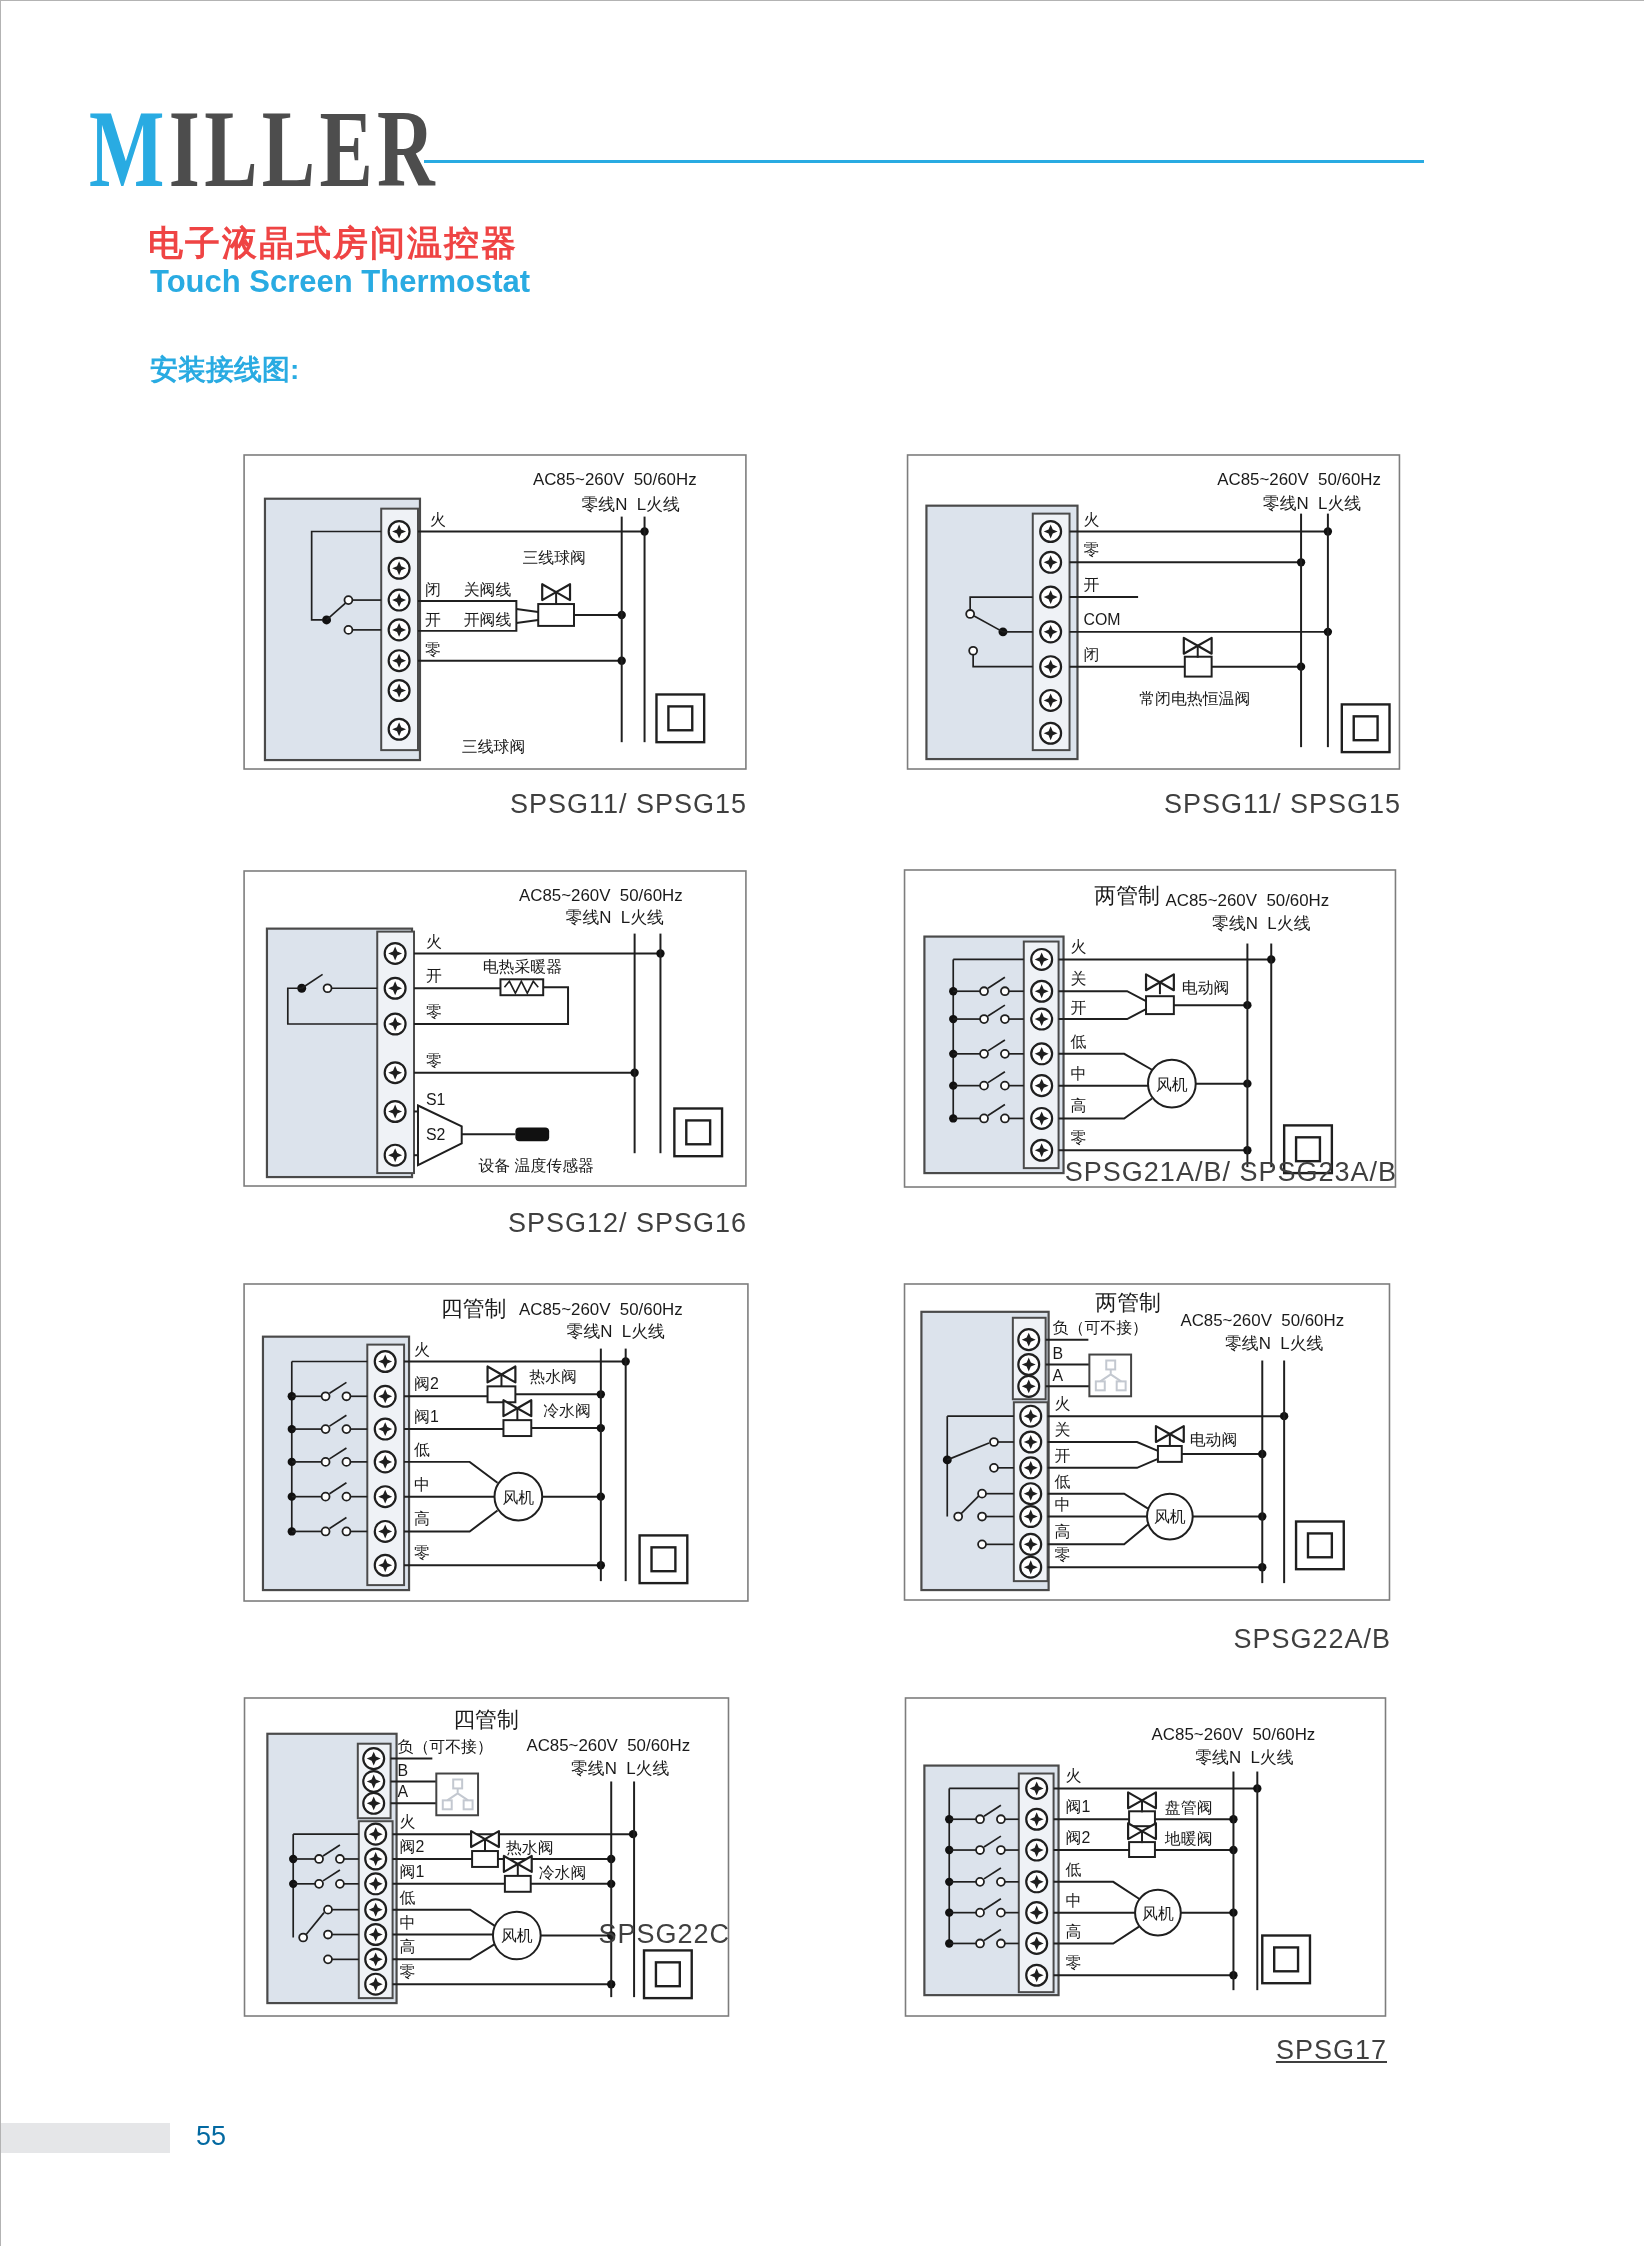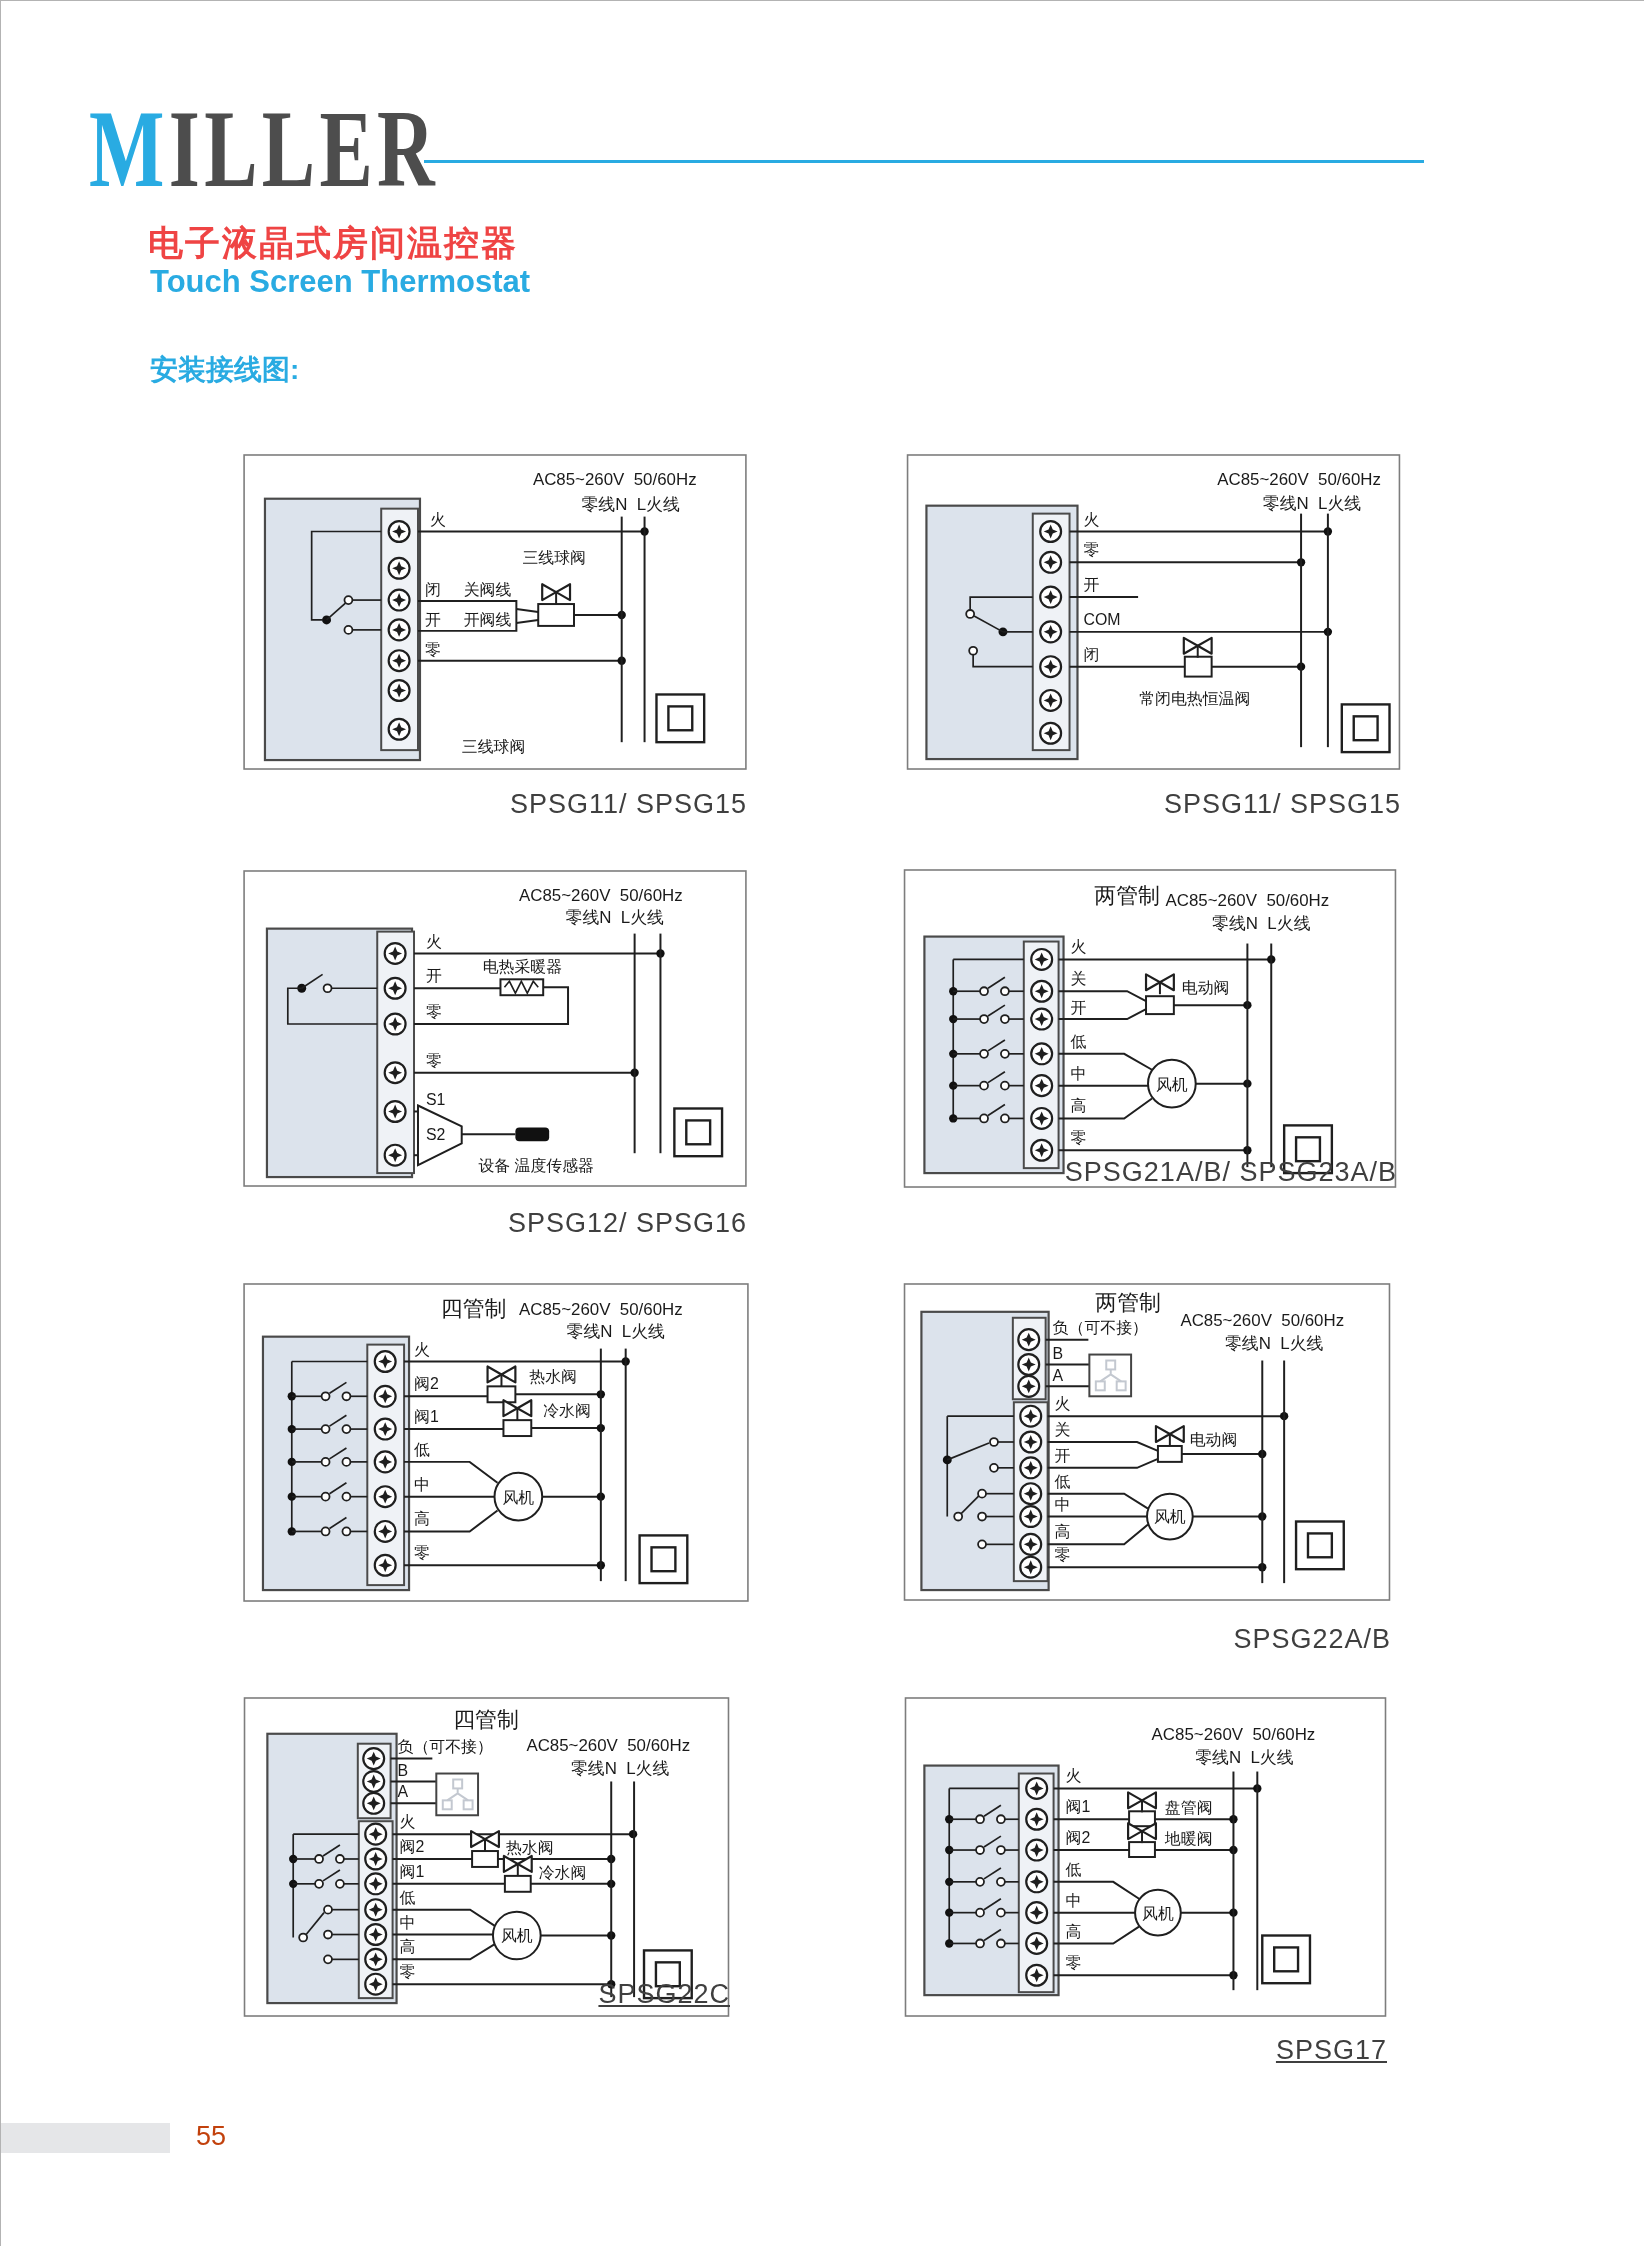--- a/index.html
+++ b/index.html
@@ -26,21 +26,21 @@
   svg .body{fill:#dce3ec;stroke:#4a4a4a;stroke-width:2.2;}
   svg .strip{fill:#eff2f6;stroke:#4a4a4a;stroke-width:2;}
   svg .box{fill:#fff;stroke:#1f1f1f;stroke-width:2;}
   svg .frame{fill:#fff;stroke:#7d7d7d;stroke-width:1.6;}
   svg text{font-family:"Liberation Sans",sans-serif;fill:#1a1a1a;}
   svg .lb{font-size:16px;}
   svg .pw{font-size:17px;white-space:pre;}
   svg .ti{font-size:22px;}
   
   .foot-bar{position:absolute;left:0;top:2122px;width:169px;height:30px;background:#e5e6e8;}
-  .foot-num{position:absolute;left:195px;top:2120px;font-size:27px;color:#c2410c;}
+  .foot-num{position:absolute;left:195px;top:2120px;font-size:27px;color:#0369a1;}
 </style>
 </head>
 <body>
 
 <div class="page">
 
   <svg width="0" height="0" style="position:absolute" aria-hidden="true">
     <defs>
       <g id="sym-screw">
           <circle r="10.5" fill="#fff" stroke="#1f1f1f" stroke-width="2.2"></circle>
@@ -591,21 +591,21 @@
     <text class="lb" x="157" y="181">阀1</text>
     <text class="lb" x="157" y="207">低</text>
     <text class="lb" x="157" y="232">中</text>
     <text class="lb" x="157" y="257">高</text>
     <text class="lb" x="157" y="282">零</text>
     <text class="lb" x="264" y="157">热水阀</text>
     <text class="lb" x="297" y="182">冷水阀</text>
     <use href="#sym-socket" x="403" y="255"></use>
   </svg>
   </div>
-  <div class="cap" style="left:242px;top:1978px;width:487px;text-decoration:underline;">SPSG22C</div>
+  <div class="cap" style="left:242px;top:1918px;width:487px;">SPSG22C</div>
 
   <div class="dg" style="left:903px;top:1696px;width:483px;height:320px;">
   <svg viewBox="0 0 485 322">
     <rect x="1" y="1" width="483" height="320" class="frame"></rect>
     <text class="pw" text-anchor="middle" x="331" y="43">AC85~260V  50/60Hz</text>
     <text class="pw" text-anchor="middle" x="342" y="66">零线N  L火线</text>
     <rect x="20" y="69" width="135" height="231" class="body"></rect>
     <rect x="115" y="77" width="35" height="220" class="strip"></rect>
     <g>
       <use href="#sym-screw" x="133" y="92"></use>

